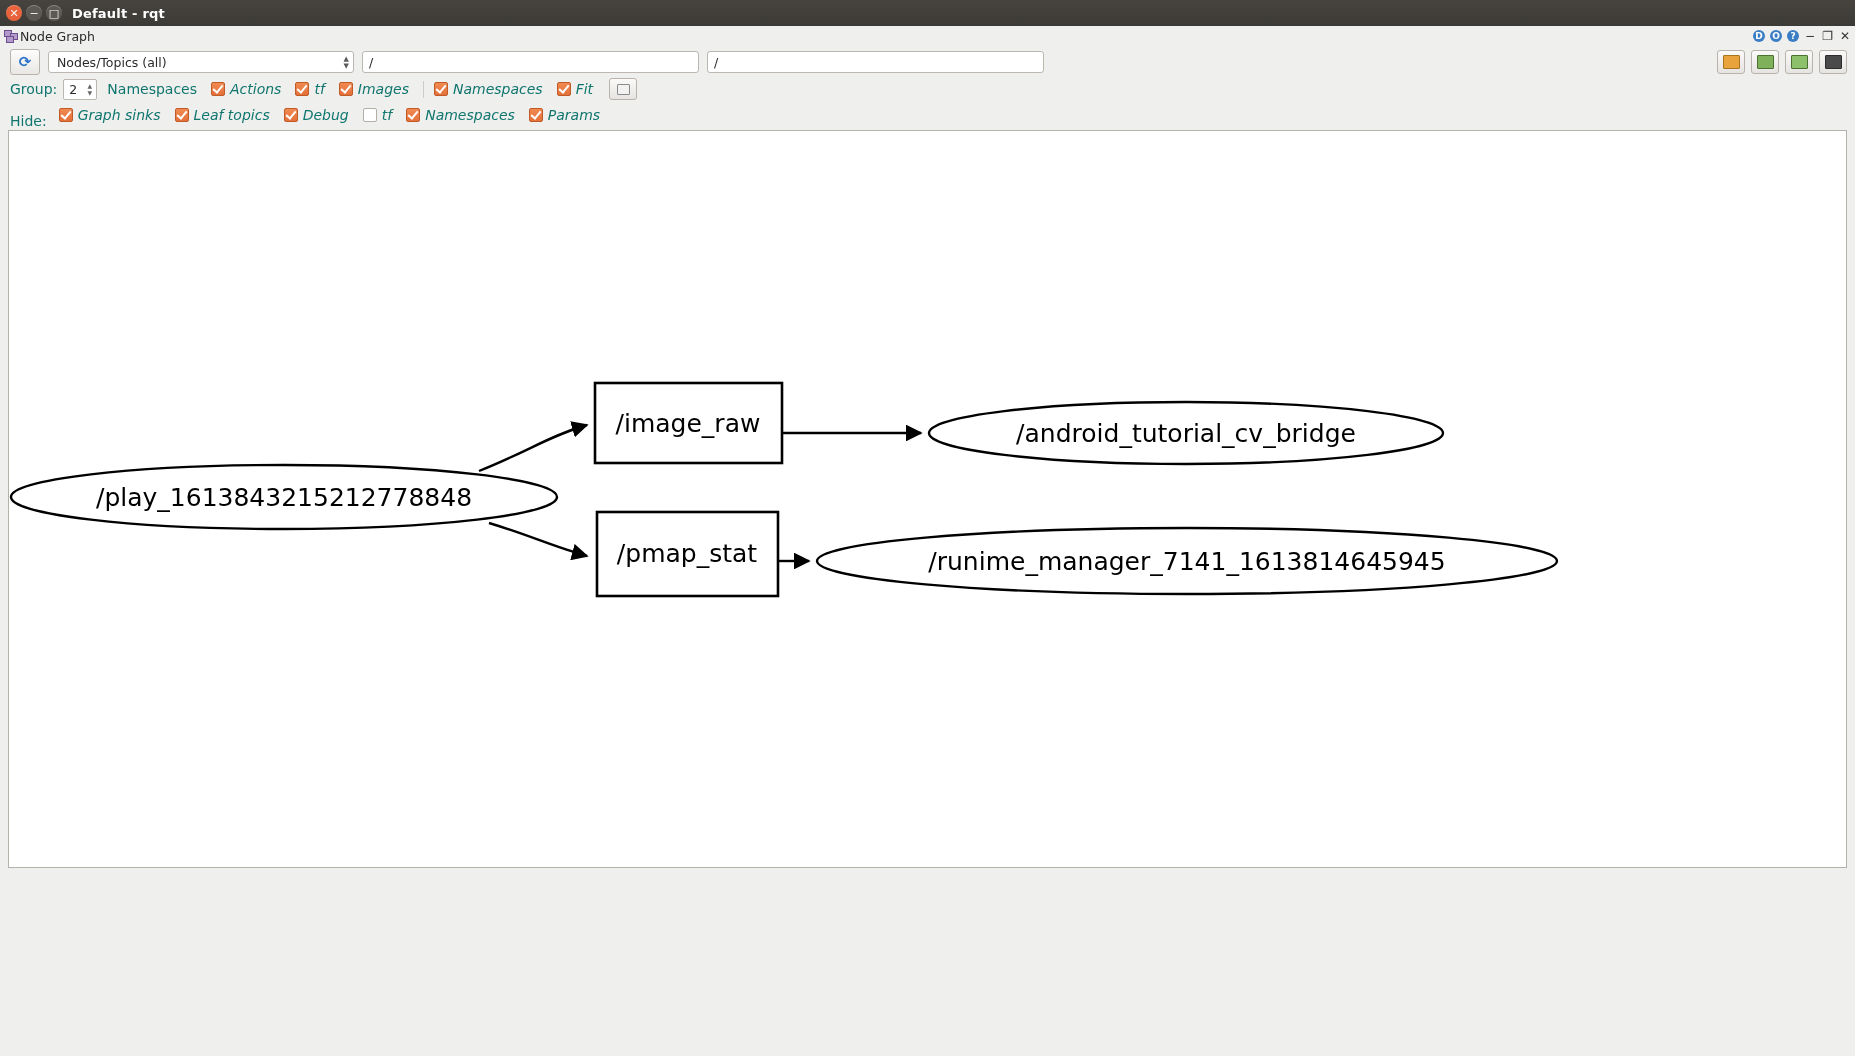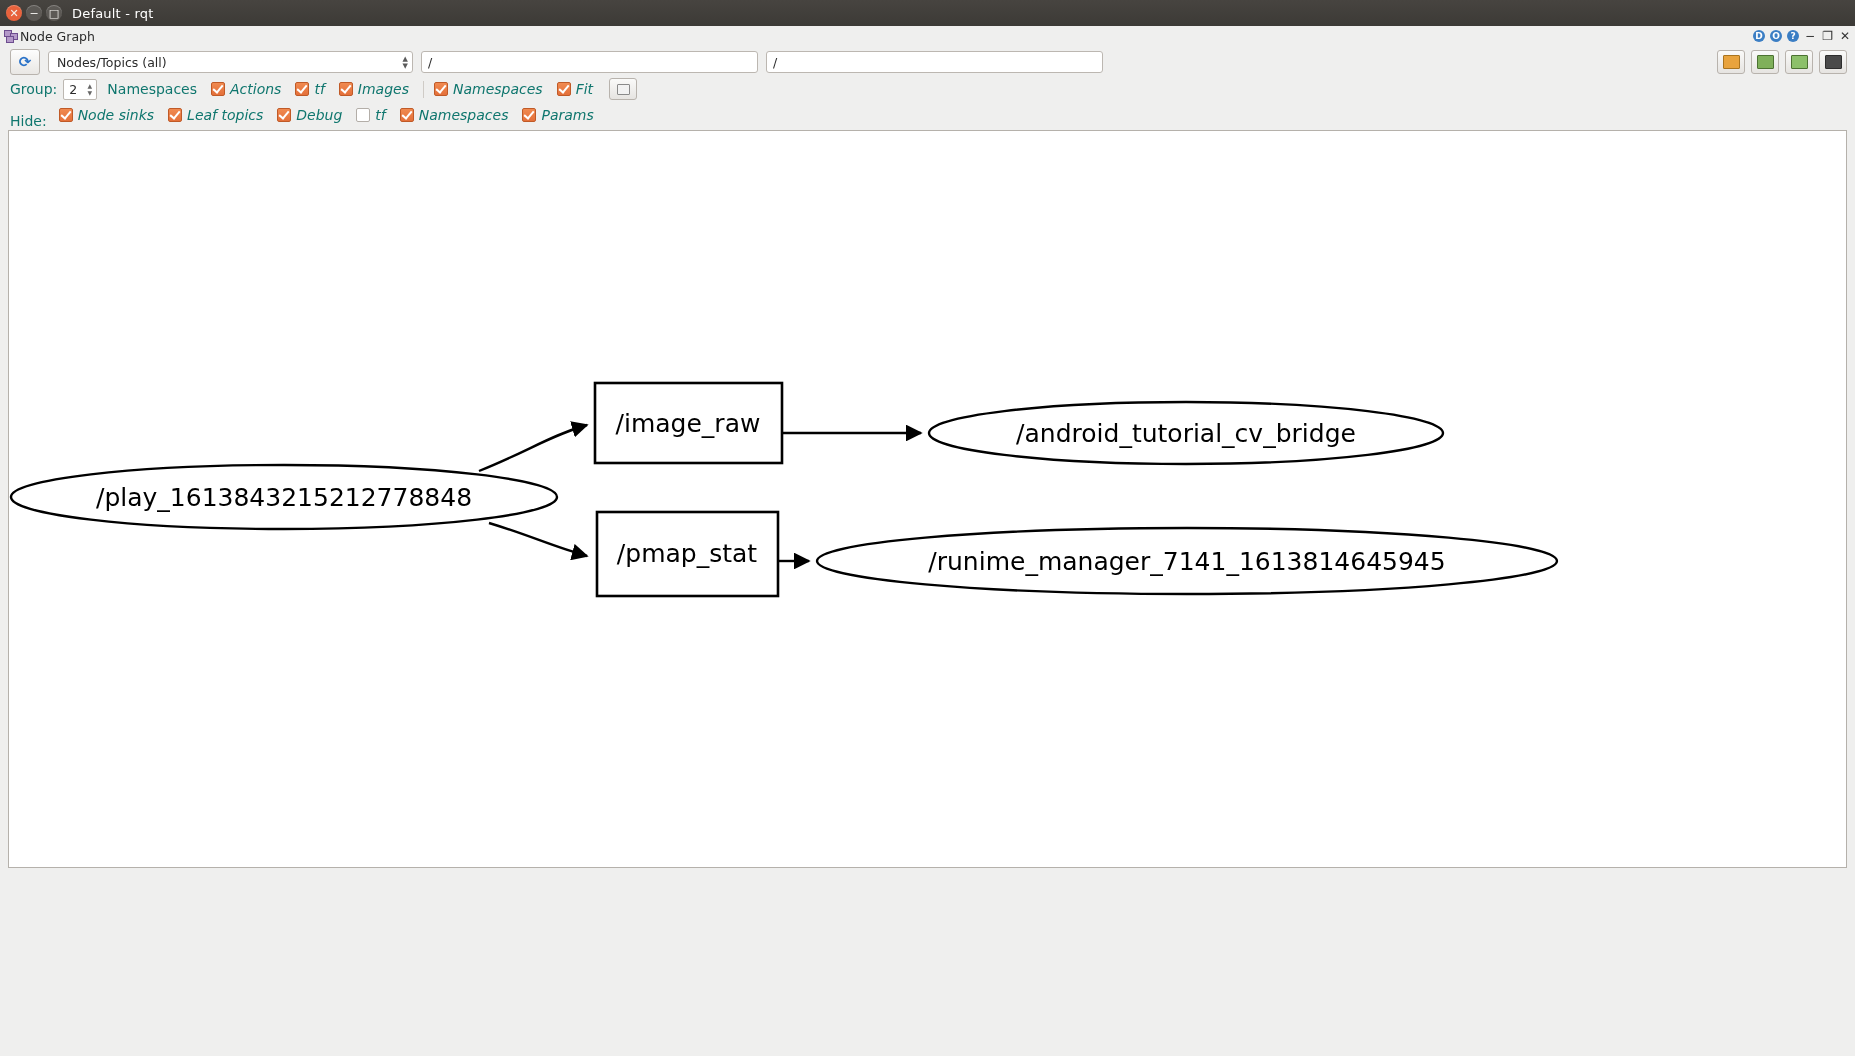--- a/index.html
+++ b/index.html
@@ -26,21 +26,21 @@
   .wbtn {
     width: 16px; height: 16px; border-radius: 50%;
     display: flex; align-items: center; justify-content: center;
     font-size: 11px; line-height: 1; color: #f4f2ef;
     box-shadow: inset 0 1px 0 rgba(255,255,255,.25);
   }
   .wbtn.close { background: #e8623c; }
   .wbtn.min   { background: #5c5955; }
   .wbtn.max   { background: #5c5955; }
   .wtitle {
-    color: #ffffff; font-size: 13px; font-weight: normal;
+    color: #ffffff; font-size: 13px; font-weight: bold;
     letter-spacing: .2px;
   }
 
   
   .panelbar {
     height: 20px;
     display: flex; align-items: center;
     padding: 0 4px;
     background: #efefee;
     position: relative;
@@ -76,21 +76,21 @@
   }
   .refresh-btn {
     width: 28px; height: 24px;
     background: linear-gradient(#fdfdfd, #e9e7e4);
     border: 1px solid #b8b3ad; border-radius: 3px;
     display: flex; align-items: center; justify-content: center;
     cursor: pointer;
   }
   .refresh-glyph { color: #2a72c8; font-size: 15px; line-height: 1; font-weight: bold; }
   .combo {
-    width: 365px; height: 22px;
+    width: 306px; height: 22px;
     background: #ffffff;
     border: 1px solid #bcb7b1; border-radius: 3px;
     display: flex; align-items: center;
     padding: 0 4px 0 8px; box-sizing: border-box;
     font-size: 12.5px; color: #2b2b2b;
     position: relative; cursor: pointer;
   }
   .combo .lbl { flex: 1; }
   .spin-arrows { display: flex; flex-direction: column; gap: 1px; color: #5a5a5a; }
   .spin-arrows span { font-size: 7px; line-height: 6px; }
@@ -305,21 +305,21 @@
   <div class="mini-btn">
     <span class="gl"></span>
   </div>
 </div>
 
 <div class="tb3">
   <span class="lbl-txt" style="margin-right:12px;margin-top:12px;">Hide:</span>
 
   <label class="chk-group">
     <span class="cbox on"></span>
-    <span class="lbl-txt">Node sinks</span>
+    <span class="lbl-txt">Graph sinks</span>
   </label>
 
   <label class="chk-group">
     <span class="cbox on"></span>
     <span class="lbl-txt">Leaf topics</span>
   </label>
 
   <label class="chk-group">
     <span class="cbox on"></span>
     <span class="lbl-txt">Debug</span>

